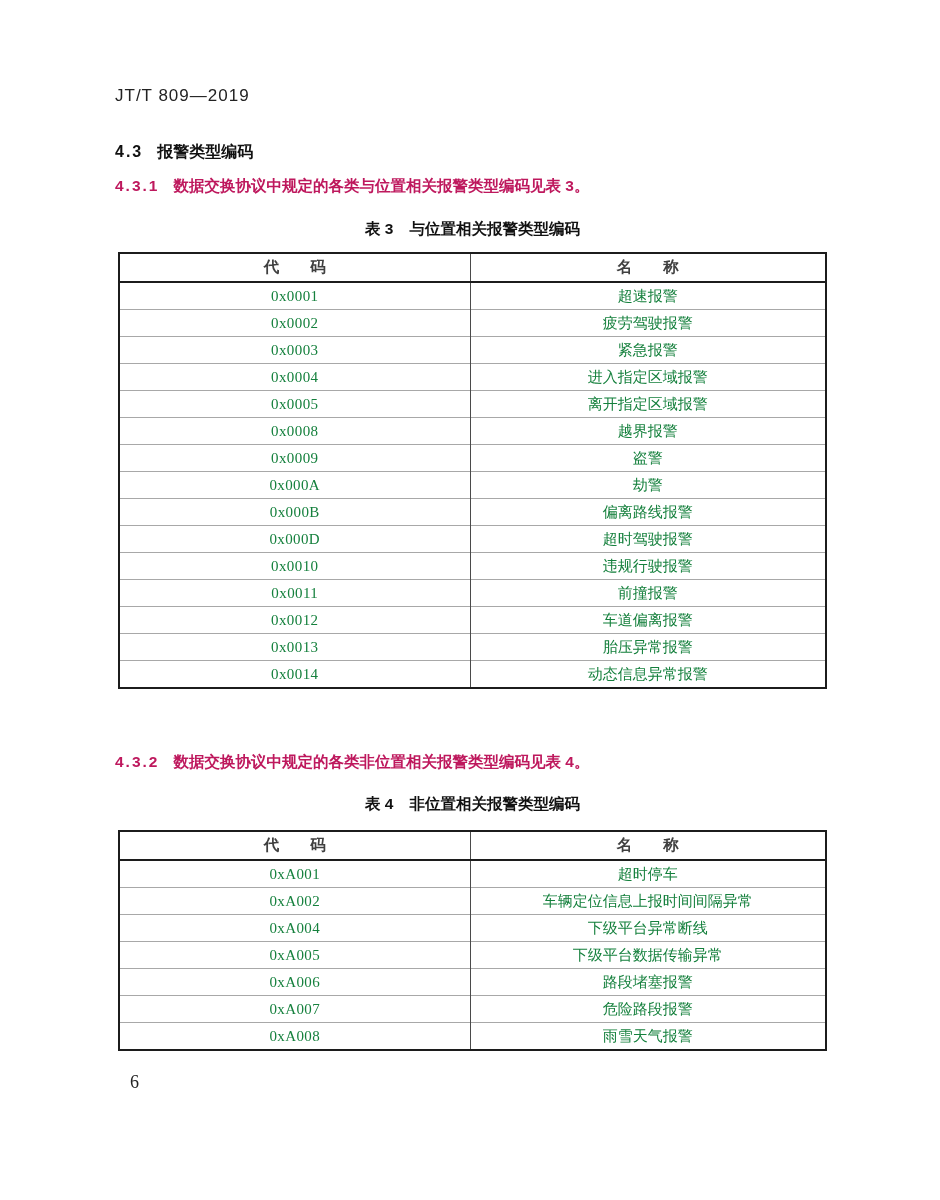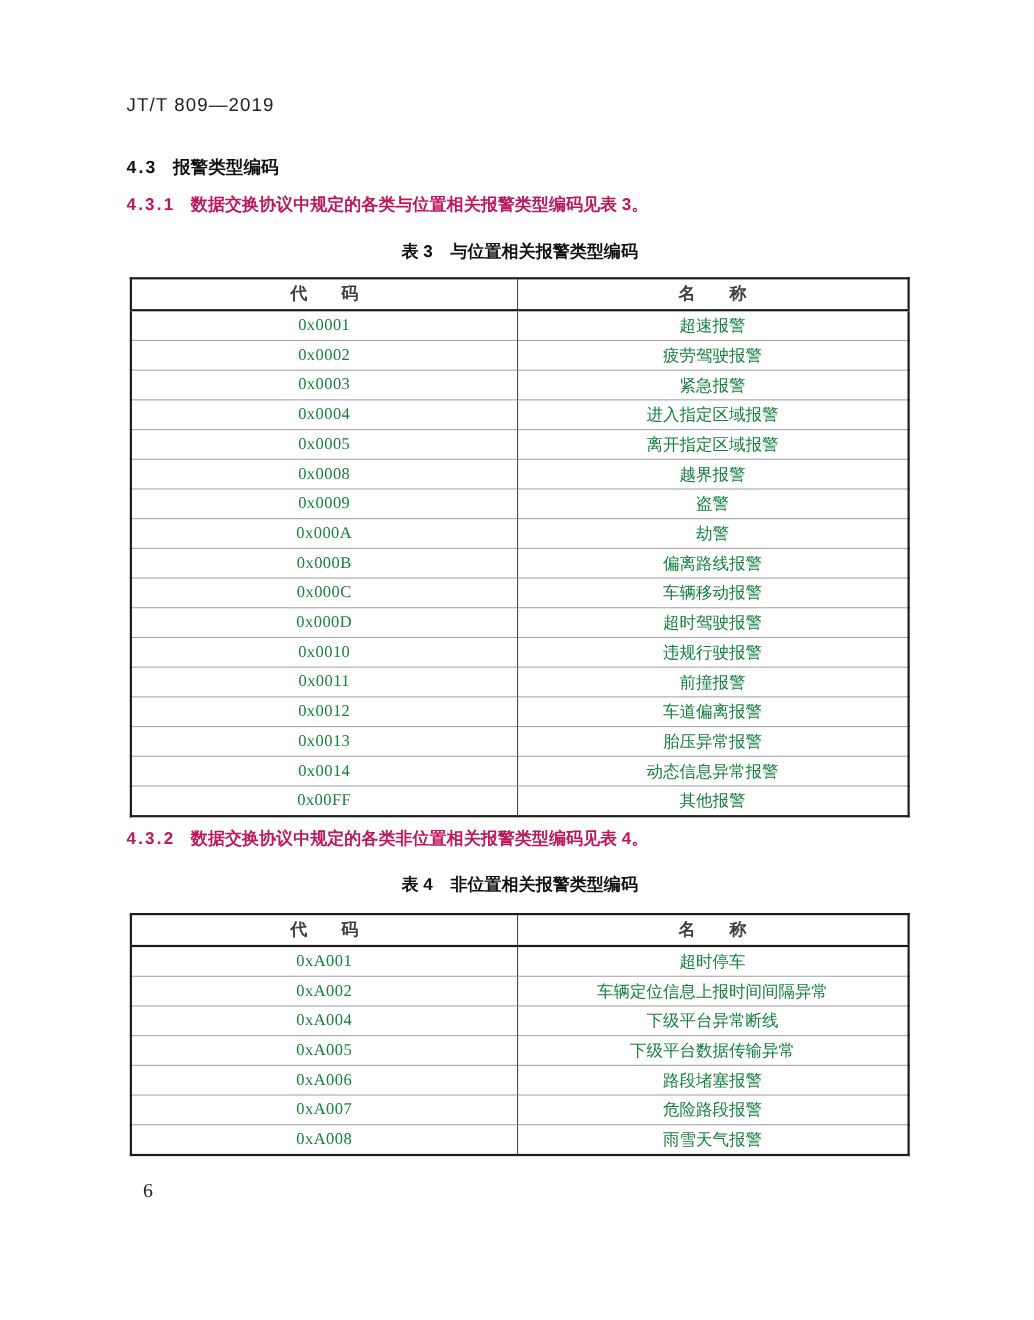--- a/index.html
+++ b/index.html
@@ -156,24 +156,20 @@
         </tr>
         <tr>
           <td class="code-cell">0x000A</td>
           <td class="name-cell">劫警</td>
         </tr>
         <tr>
           <td class="code-cell">0x000B</td>
           <td class="name-cell">偏离路线报警</td>
         </tr>
         <tr>
-          <td class="code-cell">0x000C</td>
-          <td class="name-cell">车辆移动报警</td>
-        </tr>
-        <tr>
           <td class="code-cell">0x000D</td>
           <td class="name-cell">超时驾驶报警</td>
         </tr>
         <tr>
           <td class="code-cell">0x0010</td>
           <td class="name-cell">违规行驶报警</td>
         </tr>
         <tr>
           <td class="code-cell">0x0011</td>
           <td class="name-cell">前撞报警</td>
@@ -182,24 +178,20 @@
           <td class="code-cell">0x0012</td>
           <td class="name-cell">车道偏离报警</td>
         </tr>
         <tr>
           <td class="code-cell">0x0013</td>
           <td class="name-cell">胎压异常报警</td>
         </tr>
         <tr>
           <td class="code-cell">0x0014</td>
           <td class="name-cell">动态信息异常报警</td>
-        </tr>
-        <tr>
-          <td class="code-cell">0x00FF</td>
-          <td class="name-cell">其他报警</td>
         </tr>
       </tbody>
   </table>
 
   <div class="abs clause clause-432">
     <span class="num">4.3.2</span><span>数据交换协议中规定的各类非位置相关报警类型编码见表 4。</span>
   </div>
 
   <div class="abs tbl-caption cap4">
     <span class="cap-label">表 4</span><span>非位置相关报警类型编码</span>

